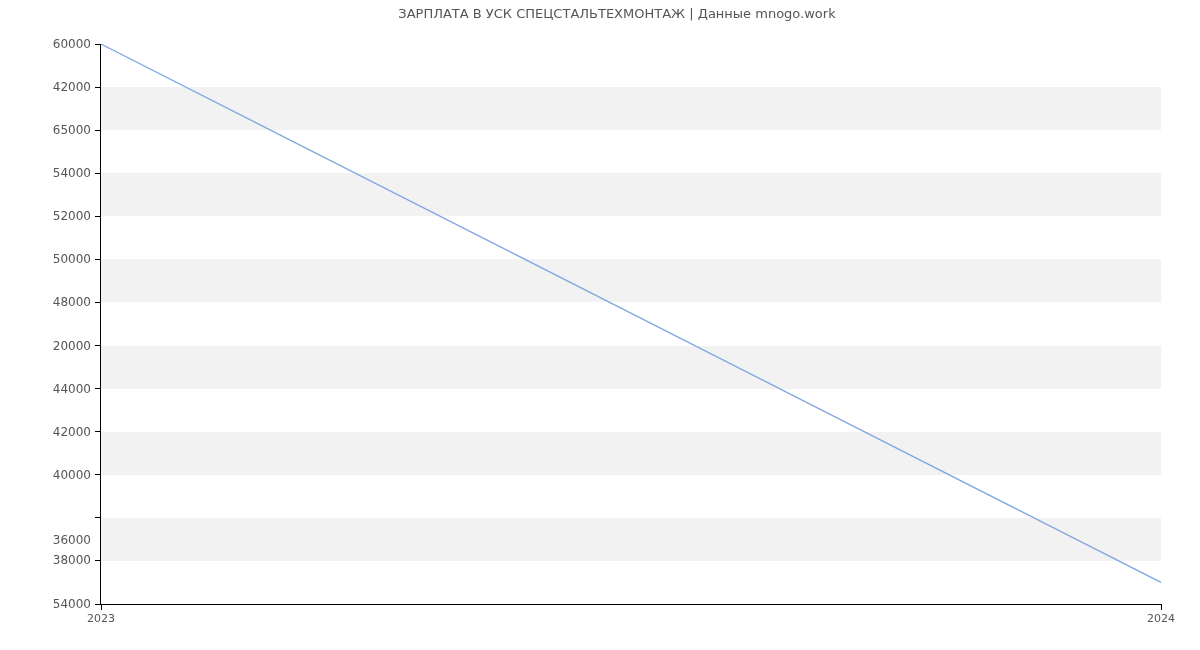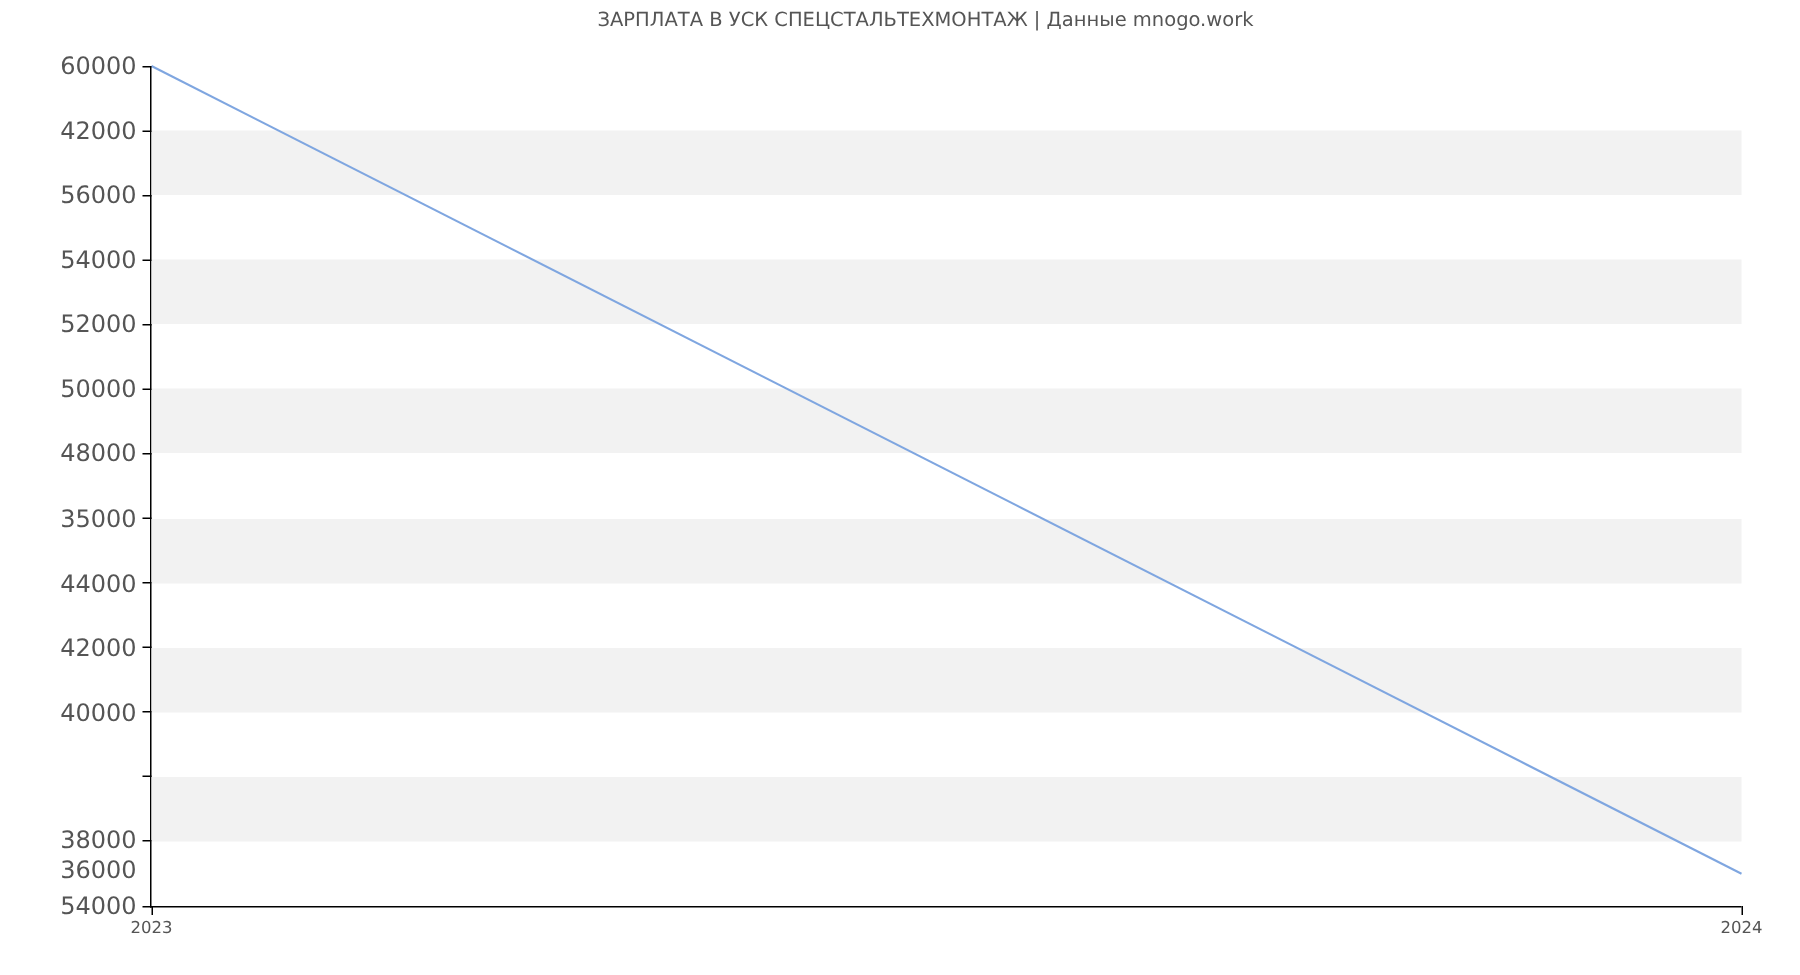--- a/index.html
+++ b/index.html
@@ -48,21 +48,21 @@
     left: -6px;
     width: 6px;
     height: 1px;
     background: #000000;
   }
   .y-label {
     position: absolute;
     right: 100%;
     transform: translateY(-50%);
     padding-right: 10px;
-    font-size: 16px;
+    font-size: 12px;
     color: #555555;
     white-space: nowrap;
   }
   .x-tick {
     position: absolute;
     bottom: -6px;
     width: 1px;
     height: 6px;
     background: #000000;
   }
@@ -94,41 +94,41 @@
       <div class="band" style="top: 215.385px; height: 43.0769px;"></div>
       <div class="band" style="top: 301.538px; height: 43.0769px;"></div>
       <div class="band" style="top: 387.692px; height: 43.0769px;"></div>
       <div class="band" style="top: 473.846px; height: 43.0769px;"></div>
     <svg class="line-layer" id="svg-layer" preserveAspectRatio="none" viewBox="0 0 1060 560">
         <path d="M0 0 L1060 538.4615384615385" fill="none" stroke="#7fa6e0" stroke-width="1.4"></path>
       </svg>
   <div class="y-tick" style="top: 559.5px;"></div>
       <div class="y-label" style="top: 560px;">54000</div>
       <div class="y-tick" style="top: 516.423px;"></div>
-      <div class="y-label" style="top: 536px;">36000</div>
+      <div class="y-label" style="top: 496px;">36000</div>
       <div class="y-tick" style="top: 473.346px;"></div>
       <div class="y-label" style="top: 473.846px; margin-top: 42px;">38000</div>
       <div class="y-tick" style="top: 430.269px;"></div>
       <div class="y-label" style="top: 430.769px;">40000</div>
       <div class="y-tick" style="top: 387.192px;"></div>
       <div class="y-label" style="top: 387.692px;">42000</div>
       <div class="y-tick" style="top: 344.115px;"></div>
       <div class="y-label" style="top: 344.615px;">44000</div>
       <div class="y-tick" style="top: 301.038px;"></div>
-      <div class="y-label" style="top: 301.538px;">35000</div>
+      <div class="y-label" style="top: 301.538px;">20000</div>
       <div class="y-tick" style="top: 257.962px;"></div>
       <div class="y-label" style="top: 258.462px;">48000</div>
       <div class="y-tick" style="top: 214.885px;"></div>
       <div class="y-label" style="top: 215.385px;">50000</div>
       <div class="y-tick" style="top: 171.808px;"></div>
       <div class="y-label" style="top: 172.308px;">52000</div>
       <div class="y-tick" style="top: 128.731px;"></div>
       <div class="y-label" style="top: 129.231px;">54000</div>
       <div class="y-tick" style="top: 85.6538px;"></div>
-      <div class="y-label" style="top: 86.1538px;">56000</div>
+      <div class="y-label" style="top: 86.1538px;">65000</div>
       <div class="y-tick" style="top: 42.5769px;"></div>
       <div class="y-label" style="top: 43.0769px;">42000</div>
       <div class="y-tick" style="top: -0.5px;"></div>
       <div class="y-label" style="top: 0px;">60000</div>
       <div class="x-tick" style="left: -0.5px;"></div>
       <div class="x-label" style="left: 0px; text-align: center;">2023</div>
       <div class="x-tick" style="left: 1059.5px;"></div>
       <div class="x-label" style="left: 1060px;">2024</div>
     </div>
 </div>

